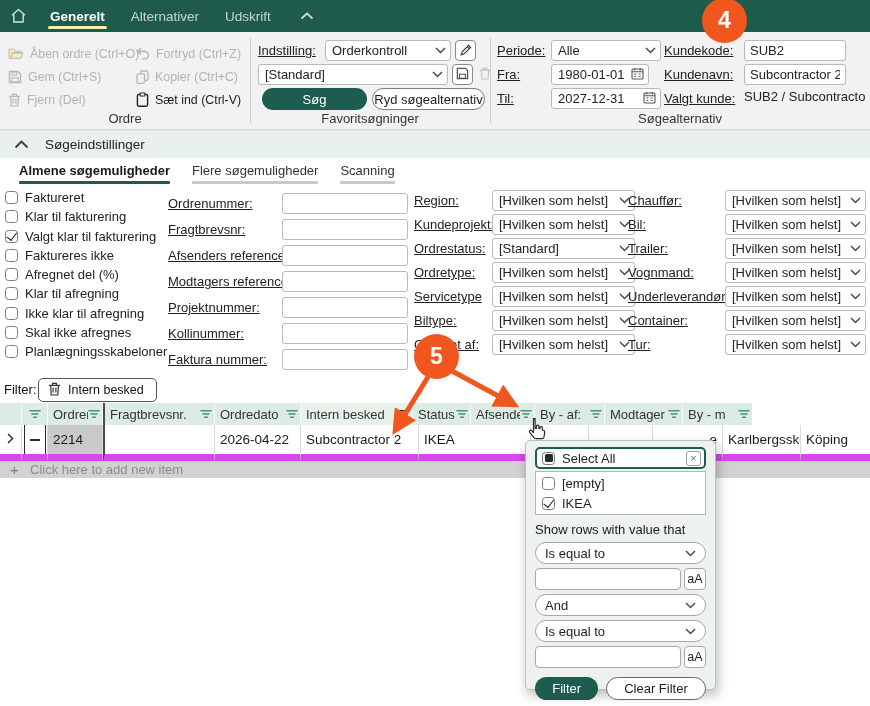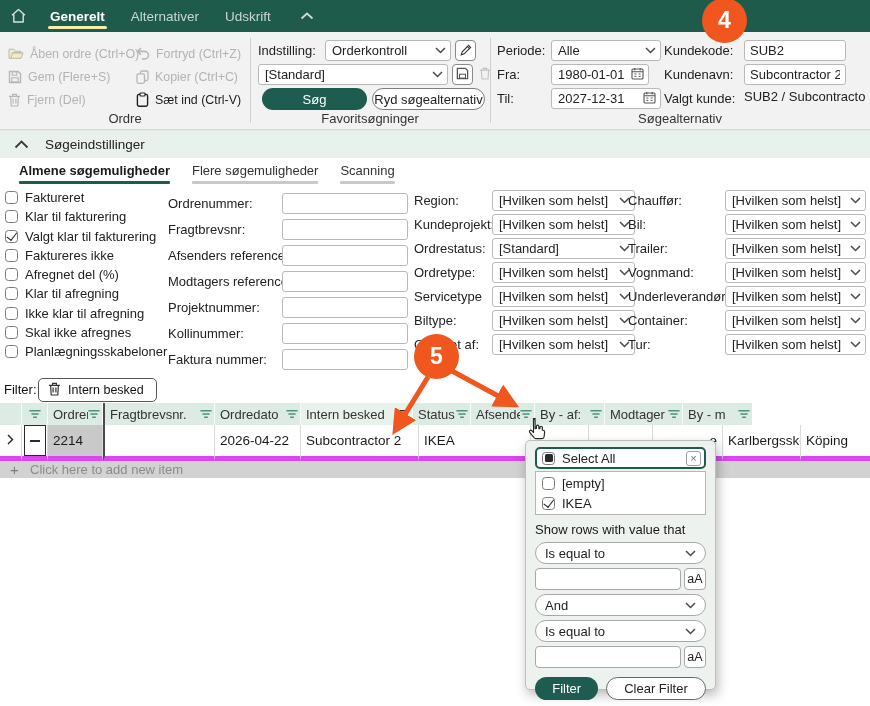--- a/index.html
+++ b/index.html
@@ -14,21 +14,21 @@
   .rtab.active::after { content:""; position:absolute; left:11px; right:11px; bottom:3px; height:3.5px; background:#f3eeab; border-radius:2px; }
   .ribbon-collapse { margin-left:16px; cursor:pointer; display:flex; }
 
   
   .toolbar { position:absolute; top:32px; left:0; width:100%; height:98px; background:#f2f2f2; border-bottom:1px solid #d8d8d8; }
   .sec-divider { position:absolute; top:6px; bottom:6px; width:1px; background:#cfcfcf; }
   .sec-label { position:absolute; bottom:3px; font-size:13px; color:#333; text-align:center; }
   .tbtn { position:absolute; display:flex; align-items:center; gap:6px; font-size:12.4px; color:#1c1c1c; white-space:nowrap; cursor:pointer; height:17px; }
   .tbtn.disabled { color:#b3b3b3;justify-content:flex-end; }
   .tbtn .ic { display:flex; flex:none; }
-  .fld-label { position:absolute; font-size:13px; color:#222; white-space:nowrap; }
+  .fld-label { position:absolute; font-size:13px; color:#222; white-space:nowrap;text-decoration:underline; }
   .tinp { position:absolute; height:21px; border:1px solid #b9b9b9; border-radius:3px; font-family:"Liberation Sans",sans-serif; font-size:13px; padding:0 5px; color:#222; background:#fff; }
   .dd { position:absolute; background:#fff; border:1px solid #b9b9b9; border-radius:3px; height:21px; font-size:13px; color:#222; display:flex; align-items:center; padding:0 4px 0 6px; overflow:hidden; white-space:nowrap; cursor:pointer; }
   .dd .dtext { flex:1; overflow:hidden; }
   .dd .chev { flex:none; margin-left:1px; display:flex; }
   .date-inp { position:absolute; background:#fff; border:1px solid #b9b9b9; border-radius:3px; height:21px; font-size:13px; color:#222; display:flex; align-items:center; padding:0 4px 0 6px; }
   .date-inp .dtext { flex:1; }
   .pill { border-radius:11px; height:22px; display:flex; align-items:center; justify-content:center; font-size:13px; cursor:pointer; position:absolute; }
   .pill.green { background:#1d5c4e; color:#fff; border:none; }
   .pill.outline { background:#fff; border:1px solid #7e7e7e; color:#222; }
   .icon-btn { position:absolute; width:21px; height:21px; border:1px solid #8a8a8a; border-radius:4px; background:#fff; display:flex; align-items:center; justify-content:center; cursor:pointer; }
@@ -56,21 +56,21 @@
   .filterbar .flabel { position:absolute; left:4px; top:5px; font-size:13px; color:#111; }
   .chip { position:absolute; left:38px; top:1px; height:24px; border:1.3px solid #555; border-radius:5px; background:#fff; display:flex; align-items:center; gap:7px; padding:0 12px 0 9px; font-size:12.5px; color:#111; cursor:pointer; }
 
   
   .gridtable { position:absolute; top:403px; left:0; width:870px; }
   .trow { display:flex; }
   .th { background:#dcebe3; height:22px; display:flex; align-items:center; font-size:13px; color:#333; padding:0 2px 0 5px; border-right:1px solid #f7fbf9; flex:none; cursor:pointer; }
   .th.sel { background:#e7f2eb; }
   .th .lbl { flex:1; overflow:hidden; white-space:nowrap; }
   .th .ficon { flex:none; display:flex; }
-  .td { background:#fff; height:36px; display:flex; align-items:center; font-size:13.5px; color:#1a1a1a; padding:0 5px; border-right:1px solid #dadada; border-bottom:5px solid #d946ef; overflow:hidden; white-space:nowrap; flex:none; cursor:pointer; }
+  .td { background:#fff; height:36px; display:flex; align-items:center; font-size:13.5px; color:#1a1a1a; padding:0 5px; border-right:1px solid #dadada; border-bottom:7px solid #d946ef; overflow:hidden; white-space:nowrap; flex:none; cursor:pointer; }
   .td.gray { background:#c9c9c9; }
   .bL { border-left:2px solid #4a4a4a; }
   .dashbox { width:22px; height:31px; border:1px solid #2a2a2a; background:#fff; display:flex; align-items:center; justify-content:center; }
   .dash { width:10px; height:2px; background:#2a2a2a; }
   .addrow { display:flex; align-items:center; height:17px; background:#d2d2d2; color:#8b8b8b; font-size:13px; padding-left:10px; cursor:pointer; }
   .addrow .plus { color:#7c7c7c; font-size:15px; width:20px; }
 
   
   .popup { position:absolute; left:525px; top:440px; width:191px; height:250px; background:#eef2ef; border:1px solid #b7c2bb; border-radius:5px; box-shadow:2px 5px 12px rgba(0,0,0,.28); z-index:30; padding:6px 9px; display:flex; flex-direction:column; }
   .sa-box { border:2px solid #1d5c4e; border-radius:5px; background:#fff; height:22px; display:flex; align-items:center; gap:7px; padding:0 3px 0 5px; font-size:13px; color:#222; flex:none; cursor:pointer; }
@@ -141,21 +141,21 @@
       <span>Fortryd (Ctrl+Z)</span>
     </div>
     <div class="tbtn disabled" style="left:8px;top:36px">
       <span class="ic">
           <svg width="14" height="14" viewBox="0 0 14 14">
             <path d="M1.5 1.5h8.6l2.4 2.4v8.6H1.5z" fill="none" stroke="#b7b7b7" stroke-width="1.4"></path>
             <rect x="3.8" y="7.8" width="6.4" height="4.2" fill="none" stroke="#b7b7b7" stroke-width="1.1"></rect>
             <rect x="4.2" y="1.8" width="4.6" height="3.4" fill="none" stroke="#b7b7b7" stroke-width="1.1"></rect>
           </svg>
         </span>
-      <span>Gem (Flere+S)</span>
+      <span>Gem (Ctrl+S)</span>
     </div>
     <div class="tbtn disabled" style="left:136px;top:36px">
       <span class="ic">
           <svg width="13" height="14" viewBox="0 0 13 14">
             <rect x="4.5" y="1" width="7.5" height="9.5" rx="1.5" fill="none" stroke="#b7b7b7" stroke-width="1.3"></rect>
             <rect x="1" y="3.8" width="7.5" height="9.5" rx="1.5" fill="#f2f2f2" stroke="#b7b7b7" stroke-width="1.3"></rect>
           </svg>
         </span>
       <span>Kopier (Ctrl+C)</span>
     </div>

